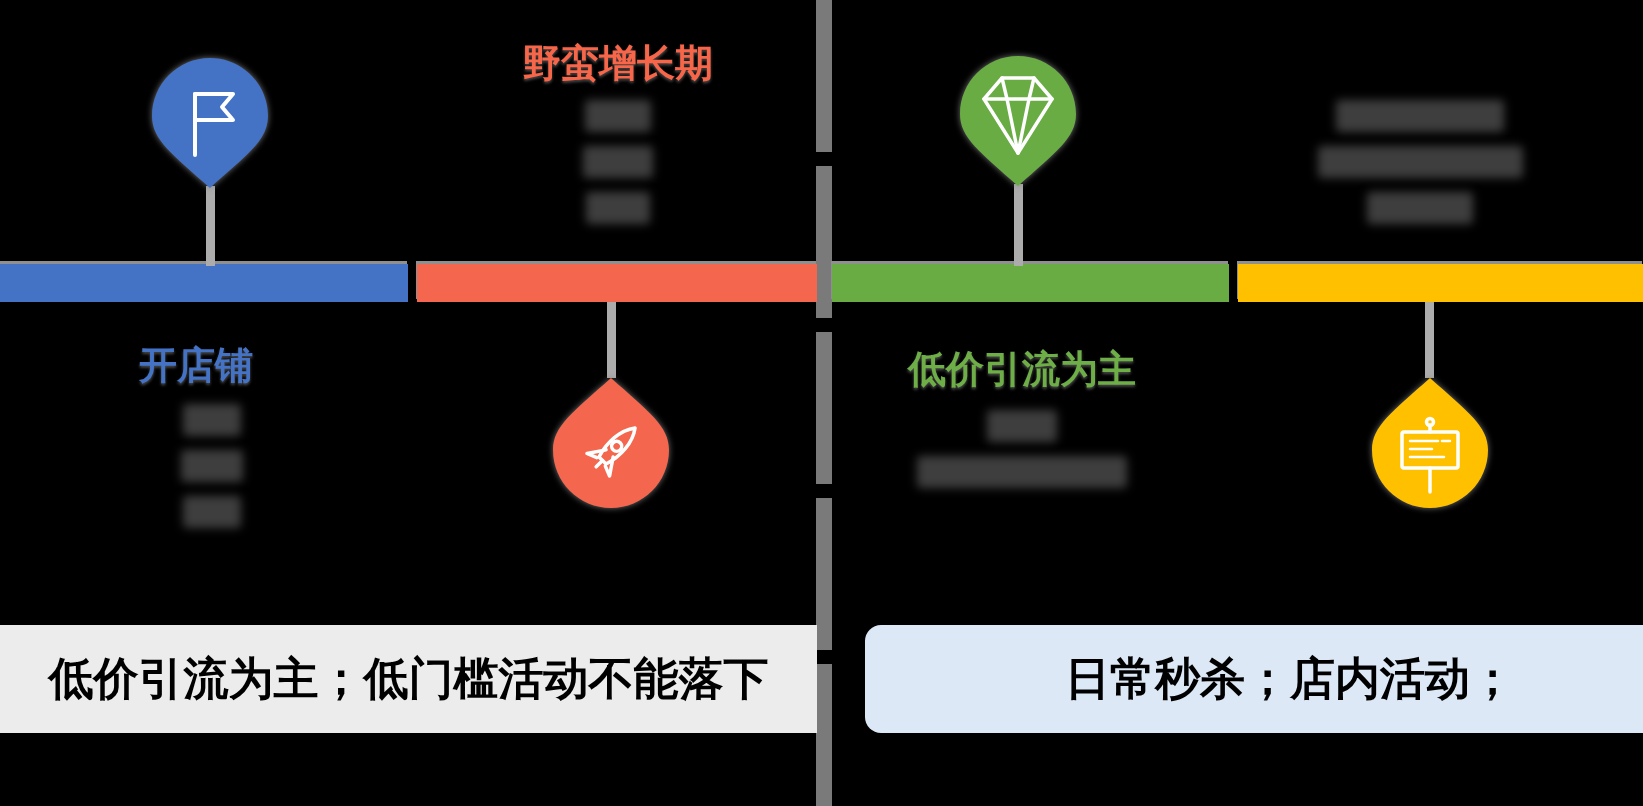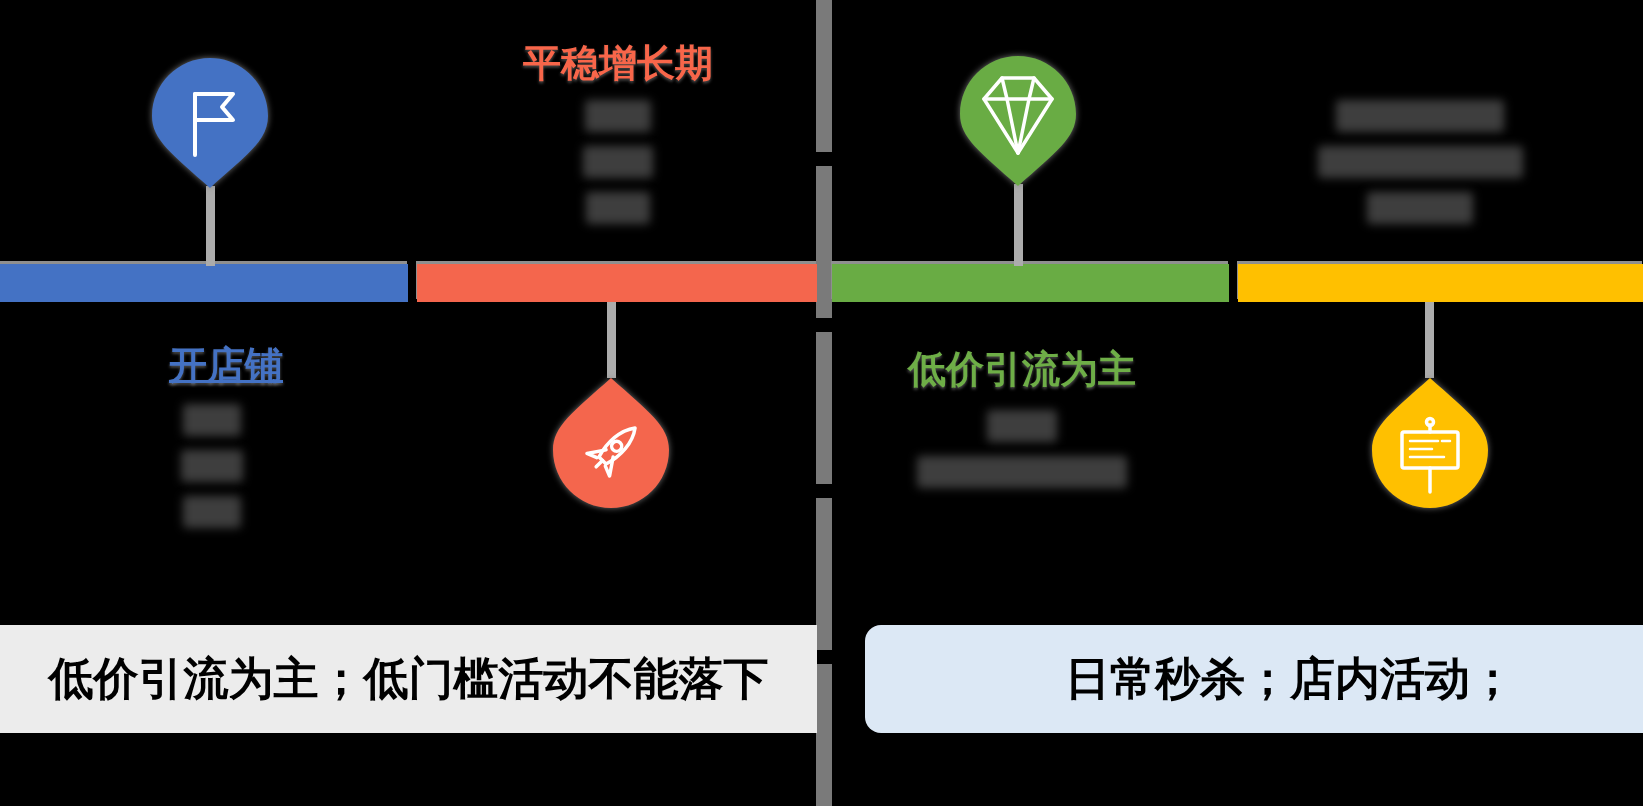--- a/index.html
+++ b/index.html
@@ -59,28 +59,28 @@
   <div class="stem" style="left:206px;top:186px;height:80px;"></div>
   <div class="pin" style="left:152px;top:58px;">
     <svg width="116" height="130" viewBox="0 0 116 130">
       <path d="M58 0 C90 0 116 26 116 58 C116 82 96 96 58 130 C20 96 0 82 0 58 C0 26 26 0 58 0 Z" fill="#4472C4"></path>
       <g stroke="#ffffff" stroke-width="4" fill="none" stroke-linejoin="round" stroke-linecap="round">
         <path d="M43 36 V97"></path>
         <path d="M43 36 H81 L70 49 L81 62 H43"></path>
       </g>
     </svg>
   </div>
-  <div class="phase-title" style="left: 76px; top: 346px; color: rgb(68, 114, 196); text-decoration: underline;">开店铺</div>
+  <div class="phase-title" style="left: 46px; top: 346px; color: rgb(68, 114, 196);">开店铺</div>
   <div class="redacted" style="left:62px;top:404px;width:300px;">
       <div class="redacted-line" style="width: 58px;"></div>
       <div class="redacted-line" style="width: 62px;"></div>
       <div class="redacted-line" style="width: 58px;"></div>
     </div>
 
-  <div class="phase-title" style="left: 468px; top: 44px; color: rgb(248, 102, 74);">平稳增长期</div>
+  <div class="phase-title" style="left: 468px; top: 44px; color: rgb(248, 102, 74);">野蛮增长期</div>
   <div class="redacted" style="left:468px;top:100px;width:300px;">
       <div class="redacted-line" style="width: 66px;"></div>
       <div class="redacted-line" style="width: 70px;"></div>
       <div class="redacted-line" style="width: 64px;"></div>
     </div>
   <div class="stem" style="left:607px;top:302px;height:76px;"></div>
   <div class="pin" style="left:553px;top:378px;">
     <svg width="116" height="130" viewBox="0 0 116 130">
       <path d="M58 130 C90 130 116 104 116 72 C116 48 96 34 58 0 C20 34 0 48 0 72 C0 104 26 130 58 130 Z" fill="#F4664D"></path>
       <g transform="translate(58,74) rotate(45)" stroke="#ffffff" stroke-width="3.5" fill="none" stroke-linejoin="round" stroke-linecap="round">

